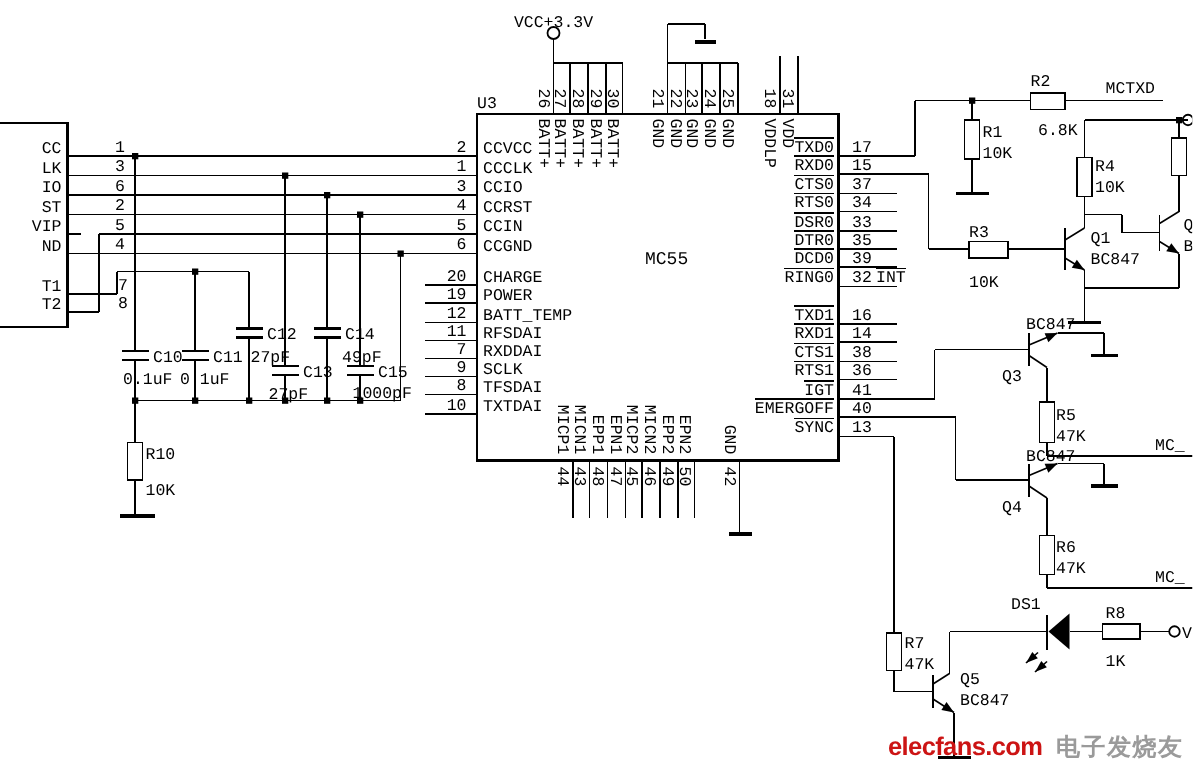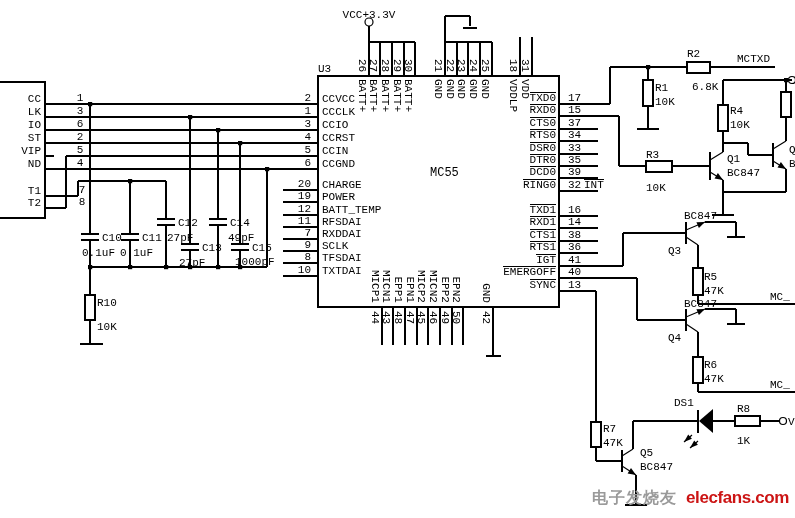--- a/index.html
+++ b/index.html
@@ -386,16 +386,16 @@
       <text x="640" y="456" fill="#000" font-size="11" text-anchor="start" font-family="&quot;Liberation Mono&quot;,monospace">Q5</text>
       <text x="640" y="470" fill="#000" font-size="11" text-anchor="start" font-family="&quot;Liberation Mono&quot;,monospace">BC847</text>
       <text x="674" y="406" fill="#000" font-size="11" text-anchor="start" font-family="&quot;Liberation Mono&quot;,monospace">DS1</text>
       <text x="369" y="18" fill="#000" font-size="11" text-anchor="middle" font-family="&quot;Liberation Mono&quot;,monospace">VCC+3.3V</text>
       <text x="737" y="62" fill="#000" font-size="11" text-anchor="start" font-family="&quot;Liberation Mono&quot;,monospace">MCTXD</text>
       <text x="770" y="300" fill="#000" font-size="11" text-anchor="start" font-family="&quot;Liberation Mono&quot;,monospace">MC_</text>
       <text x="770" y="388" fill="#000" font-size="11" text-anchor="start" font-family="&quot;Liberation Mono&quot;,monospace">MC_</text>
       <text x="788" y="425" fill="#000" font-size="11" text-anchor="start" font-family="&quot;Liberation Mono&quot;,monospace">V</text>
     </svg>
   <div id="watermark">
+    <span id="wm-brand">elecfans.com</span>
     <span id="wm-cjk">电子发烧友</span>
-    <span id="wm-brand">elecfans.com</span>
   </div>
 </div>
 
 </body></html>

